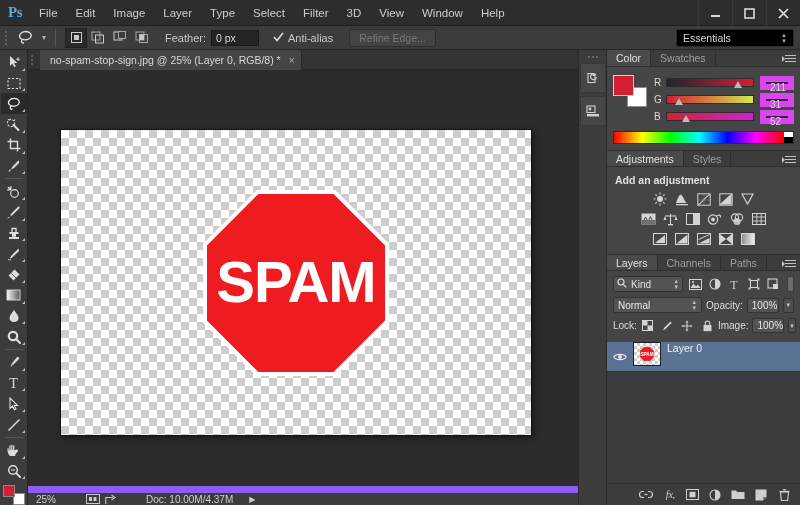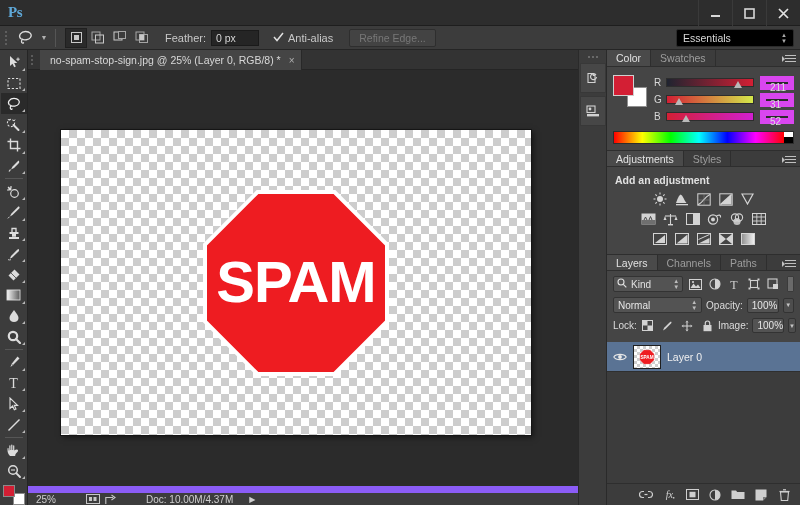--- a/index.html
+++ b/index.html
@@ -230,21 +230,21 @@
   .opbox{
     width:36px; height:15px; background:#535353; border:1px solid #333; border-radius:2px;
     font-size:10px; color:#e6e6e6; display:flex; align-items:center; padding-left:4px;
   }
   .opcar{ width:13px; height:15px; background:#4d4d4d; border:1px solid #333; border-radius:2px;
     display:flex; align-items:center; justify-content:center; color:#c5c5c5; font-size:6px;}
   .lockicons{ display:flex; gap:7px; align-items:center; }
   .lk{ width:13px; height:13px; display:flex; align-items:center; justify-content:center; color:#d2d2d2;}
   .layers-list{ background:#3c3c3c; flex:1; min-height:0; }
   .layer-item{
-    height:30px; display:flex; align-items:center; gap:6px; padding:0 6px;
+    height:30px; display:flex; gap:6px; padding:0 6px;
     background:#5a7394; border-bottom:1px solid #2f2f2f;
   }
   .eye{ width:14px; display:flex; align-items:center; justify-content:center; color:#ddd;}
   .thumbimg{
     width:28px; height:24px; border:1px solid #1f1f1f; position:relative; overflow:hidden;
     background-color:#fff;
     background-image:
       linear-gradient(45deg,#cfcfcf 25%,transparent 25%,transparent 75%,#cfcfcf 75%),
       linear-gradient(45deg,#cfcfcf 25%,transparent 25%,transparent 75%,#cfcfcf 75%);
     background-size:6px 6px; background-position:0 0,3px 3px;
@@ -259,20 +259,33 @@
   }
   .lfic{ width:14px; height:14px; display:flex; align-items:center; justify-content:center; color:#cfcfcf;}
 </style>
 </head>
 <body>
 
 <div class="app">
 
   <div class="titlebar">
     <div class="ps-logo">Ps</div>
+    <div class="menubar">
+      <div class="menu-item">File</div>
+      <div class="menu-item">Edit</div>
+      <div class="menu-item">Image</div>
+      <div class="menu-item">Layer</div>
+      <div class="menu-item">Type</div>
+      <div class="menu-item">Select</div>
+      <div class="menu-item">Filter</div>
+      <div class="menu-item">3D</div>
+      <div class="menu-item">View</div>
+      <div class="menu-item">Window</div>
+      <div class="menu-item">Help</div>
+    </div>
     <div class="winctrls">
       <div class="wc">
         <svg width="11" height="9" viewBox="0 0 11 9">
             <rect x="1" y="6" width="9" height="2" fill="#d8d8d8"></rect>
           </svg>
       </div>
       <div class="wc">
         <svg width="11" height="11" viewBox="0 0 11 11">
             <rect x="1" y="1" width="9" height="9" fill="none" stroke="#d8d8d8" stroke-width="1.6"></rect>
           </svg>

